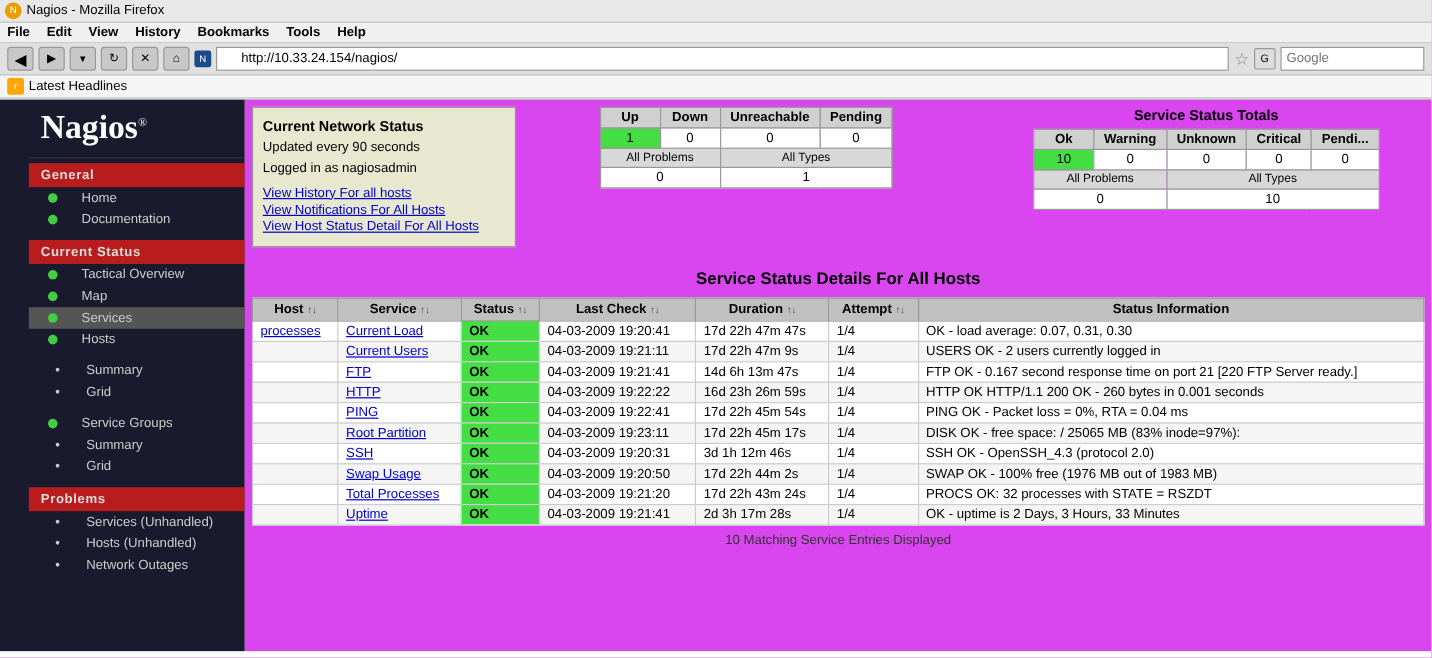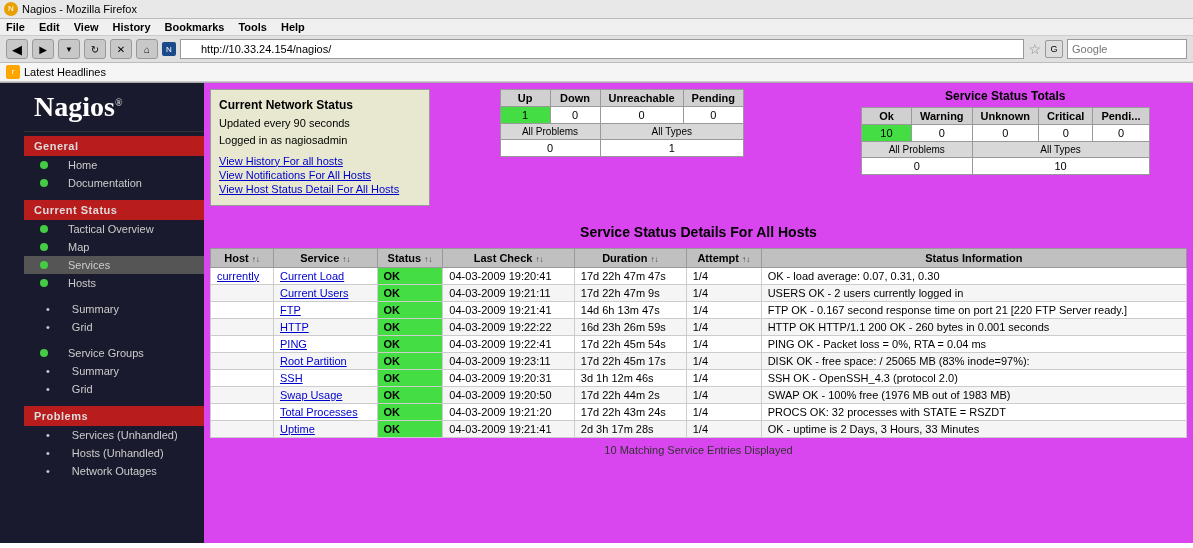--- a/index.html
+++ b/index.html
@@ -286,21 +286,21 @@
             <th><span>Service</span> <span class="sort-arrows">↑↓</span></th>
             <th><span>Status</span> <span class="sort-arrows">↑↓</span></th>
             <th><span>Last Check</span> <span class="sort-arrows">↑↓</span></th>
             <th><span>Duration</span> <span class="sort-arrows">↑↓</span></th>
             <th><span>Attempt</span> <span class="sort-arrows">↑↓</span></th>
             <th><span>Status Information</span></th>
           </tr>
         </thead>
         <tbody id="service-table-body">
         <tr>
-              <td><a href="#">currently</a></td>
+              <td><a href="#">processes</a></td>
               <td><a href="#">Current Load</a></td>
               <td class="status-ok">OK</td>
               <td>04-03-2009 19:20:41</td>
               <td>17d 22h 47m 47s</td>
               <td>1/4</td>
               <td>OK - load average: 0.07, 0.31, 0.30</td>
             </tr>
             <tr>
               <td></td>
               <td><a href="#">Current Users</a></td>

